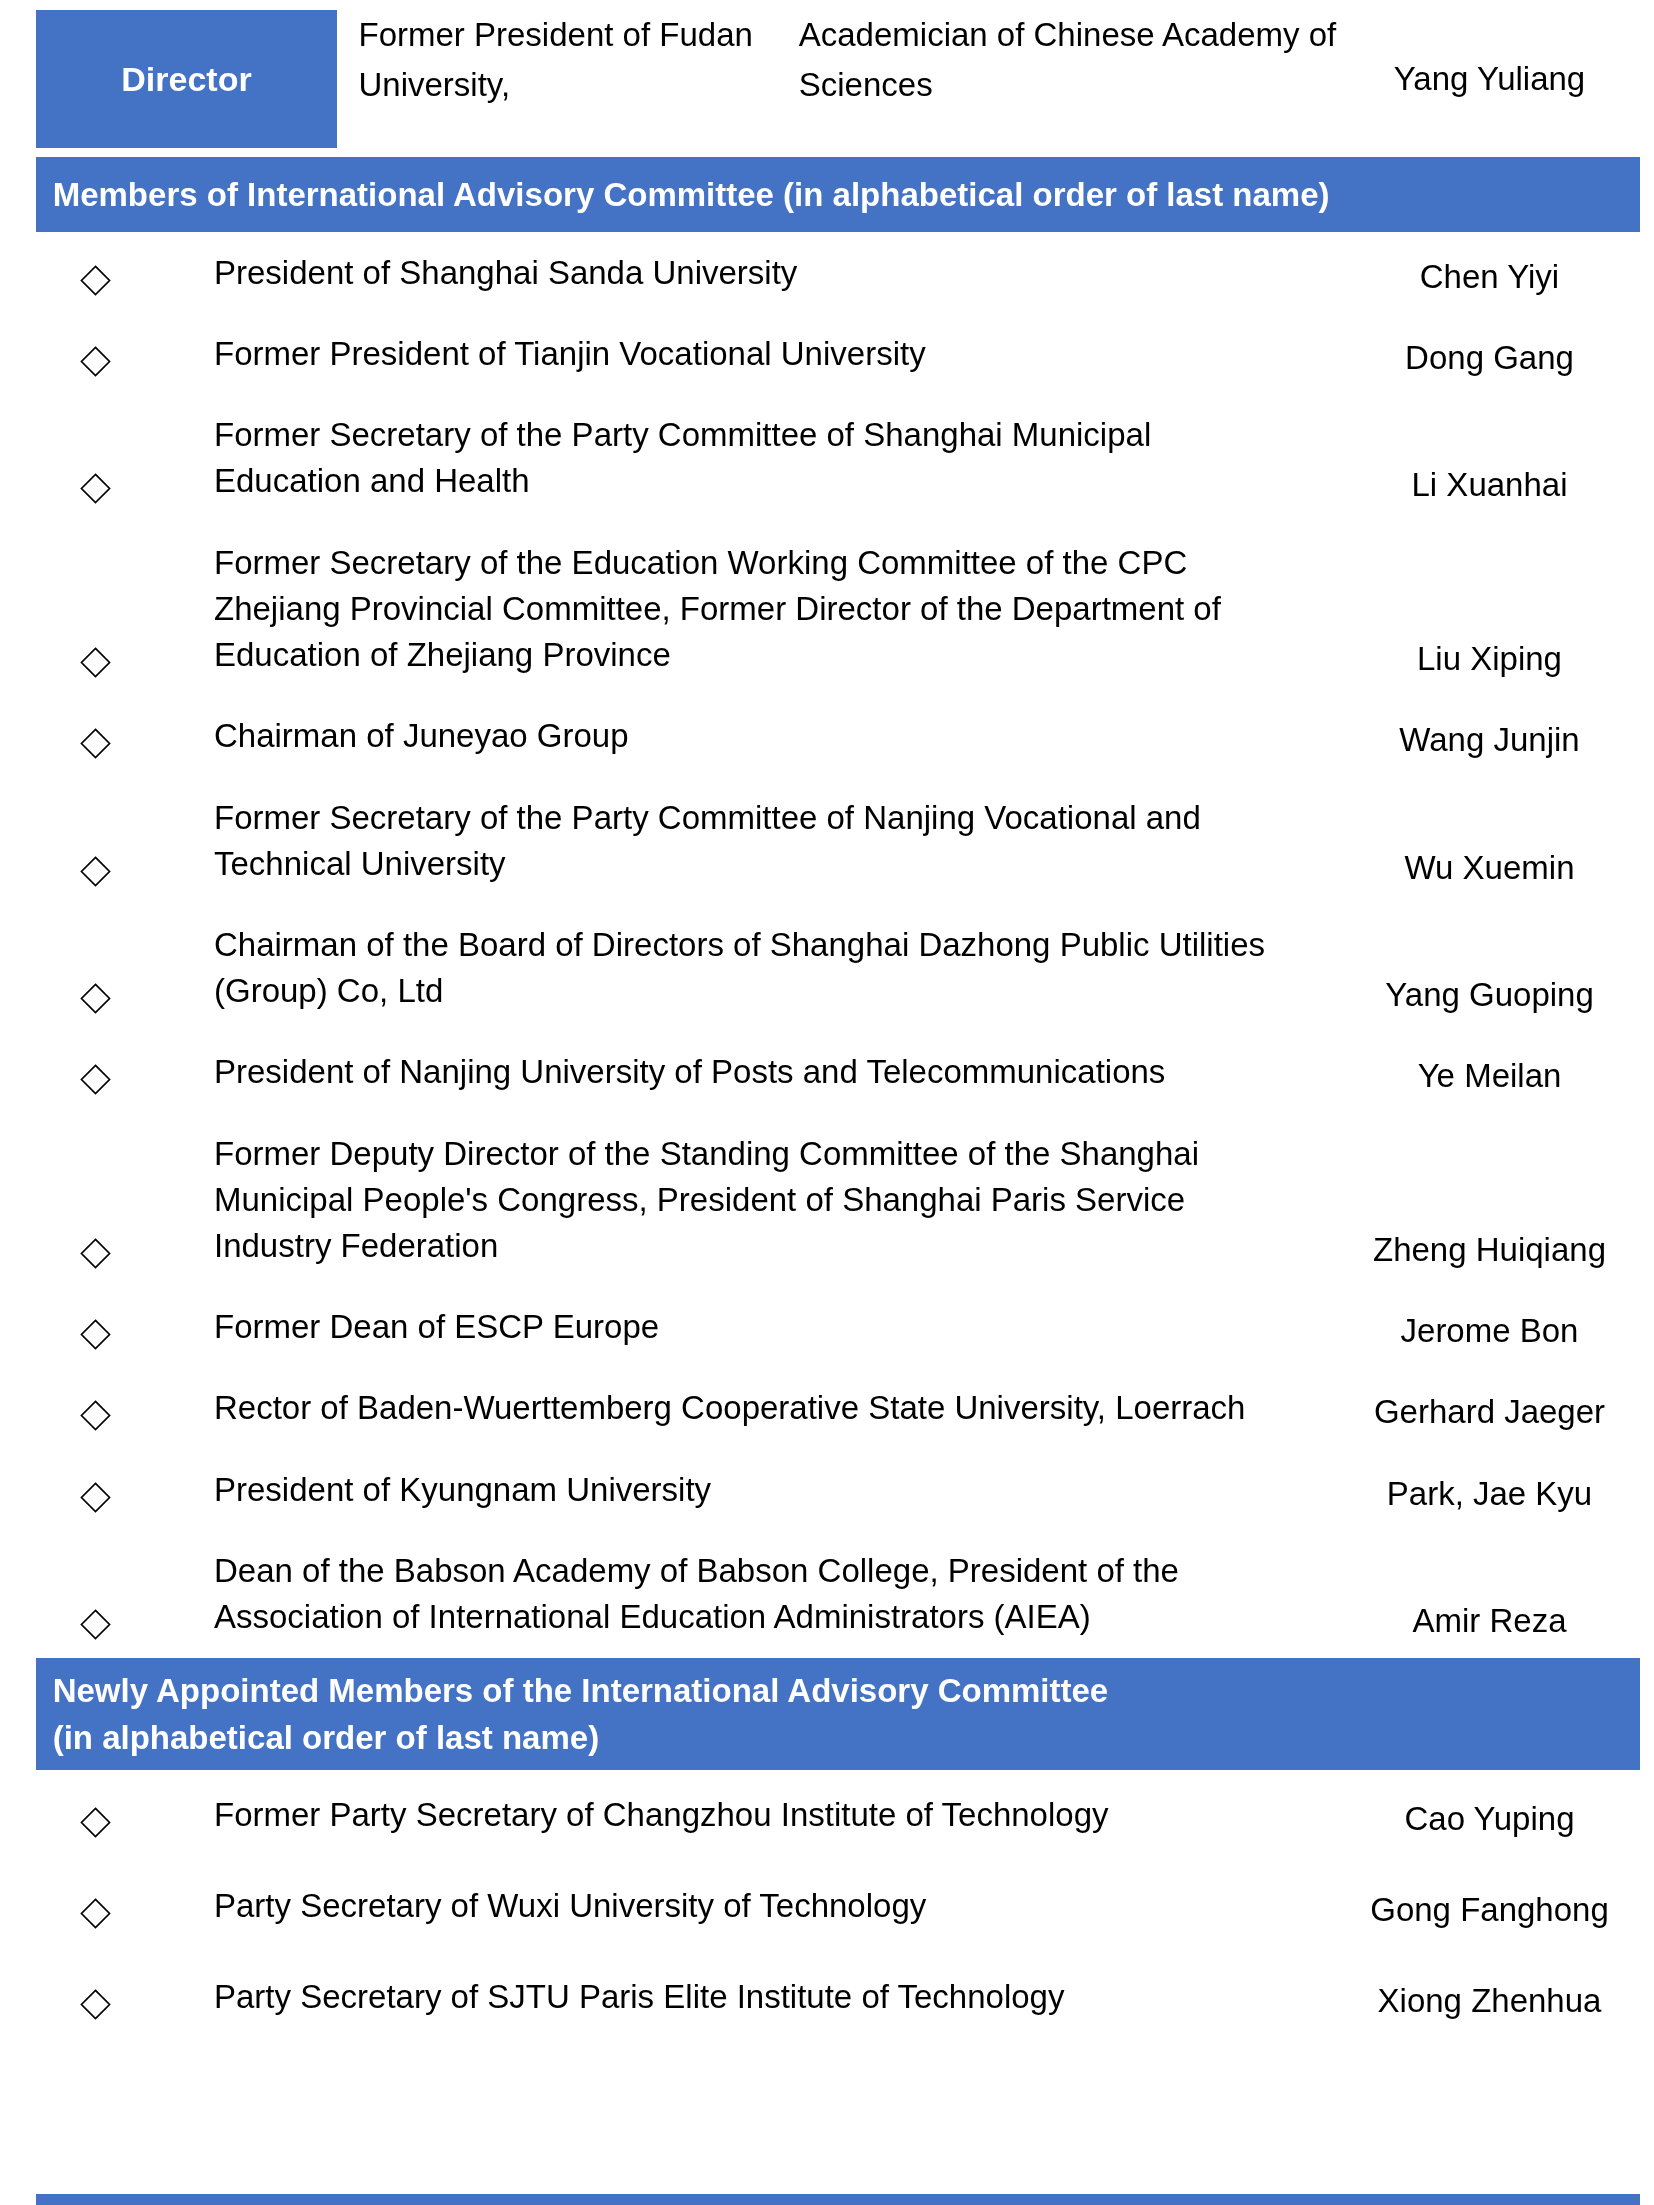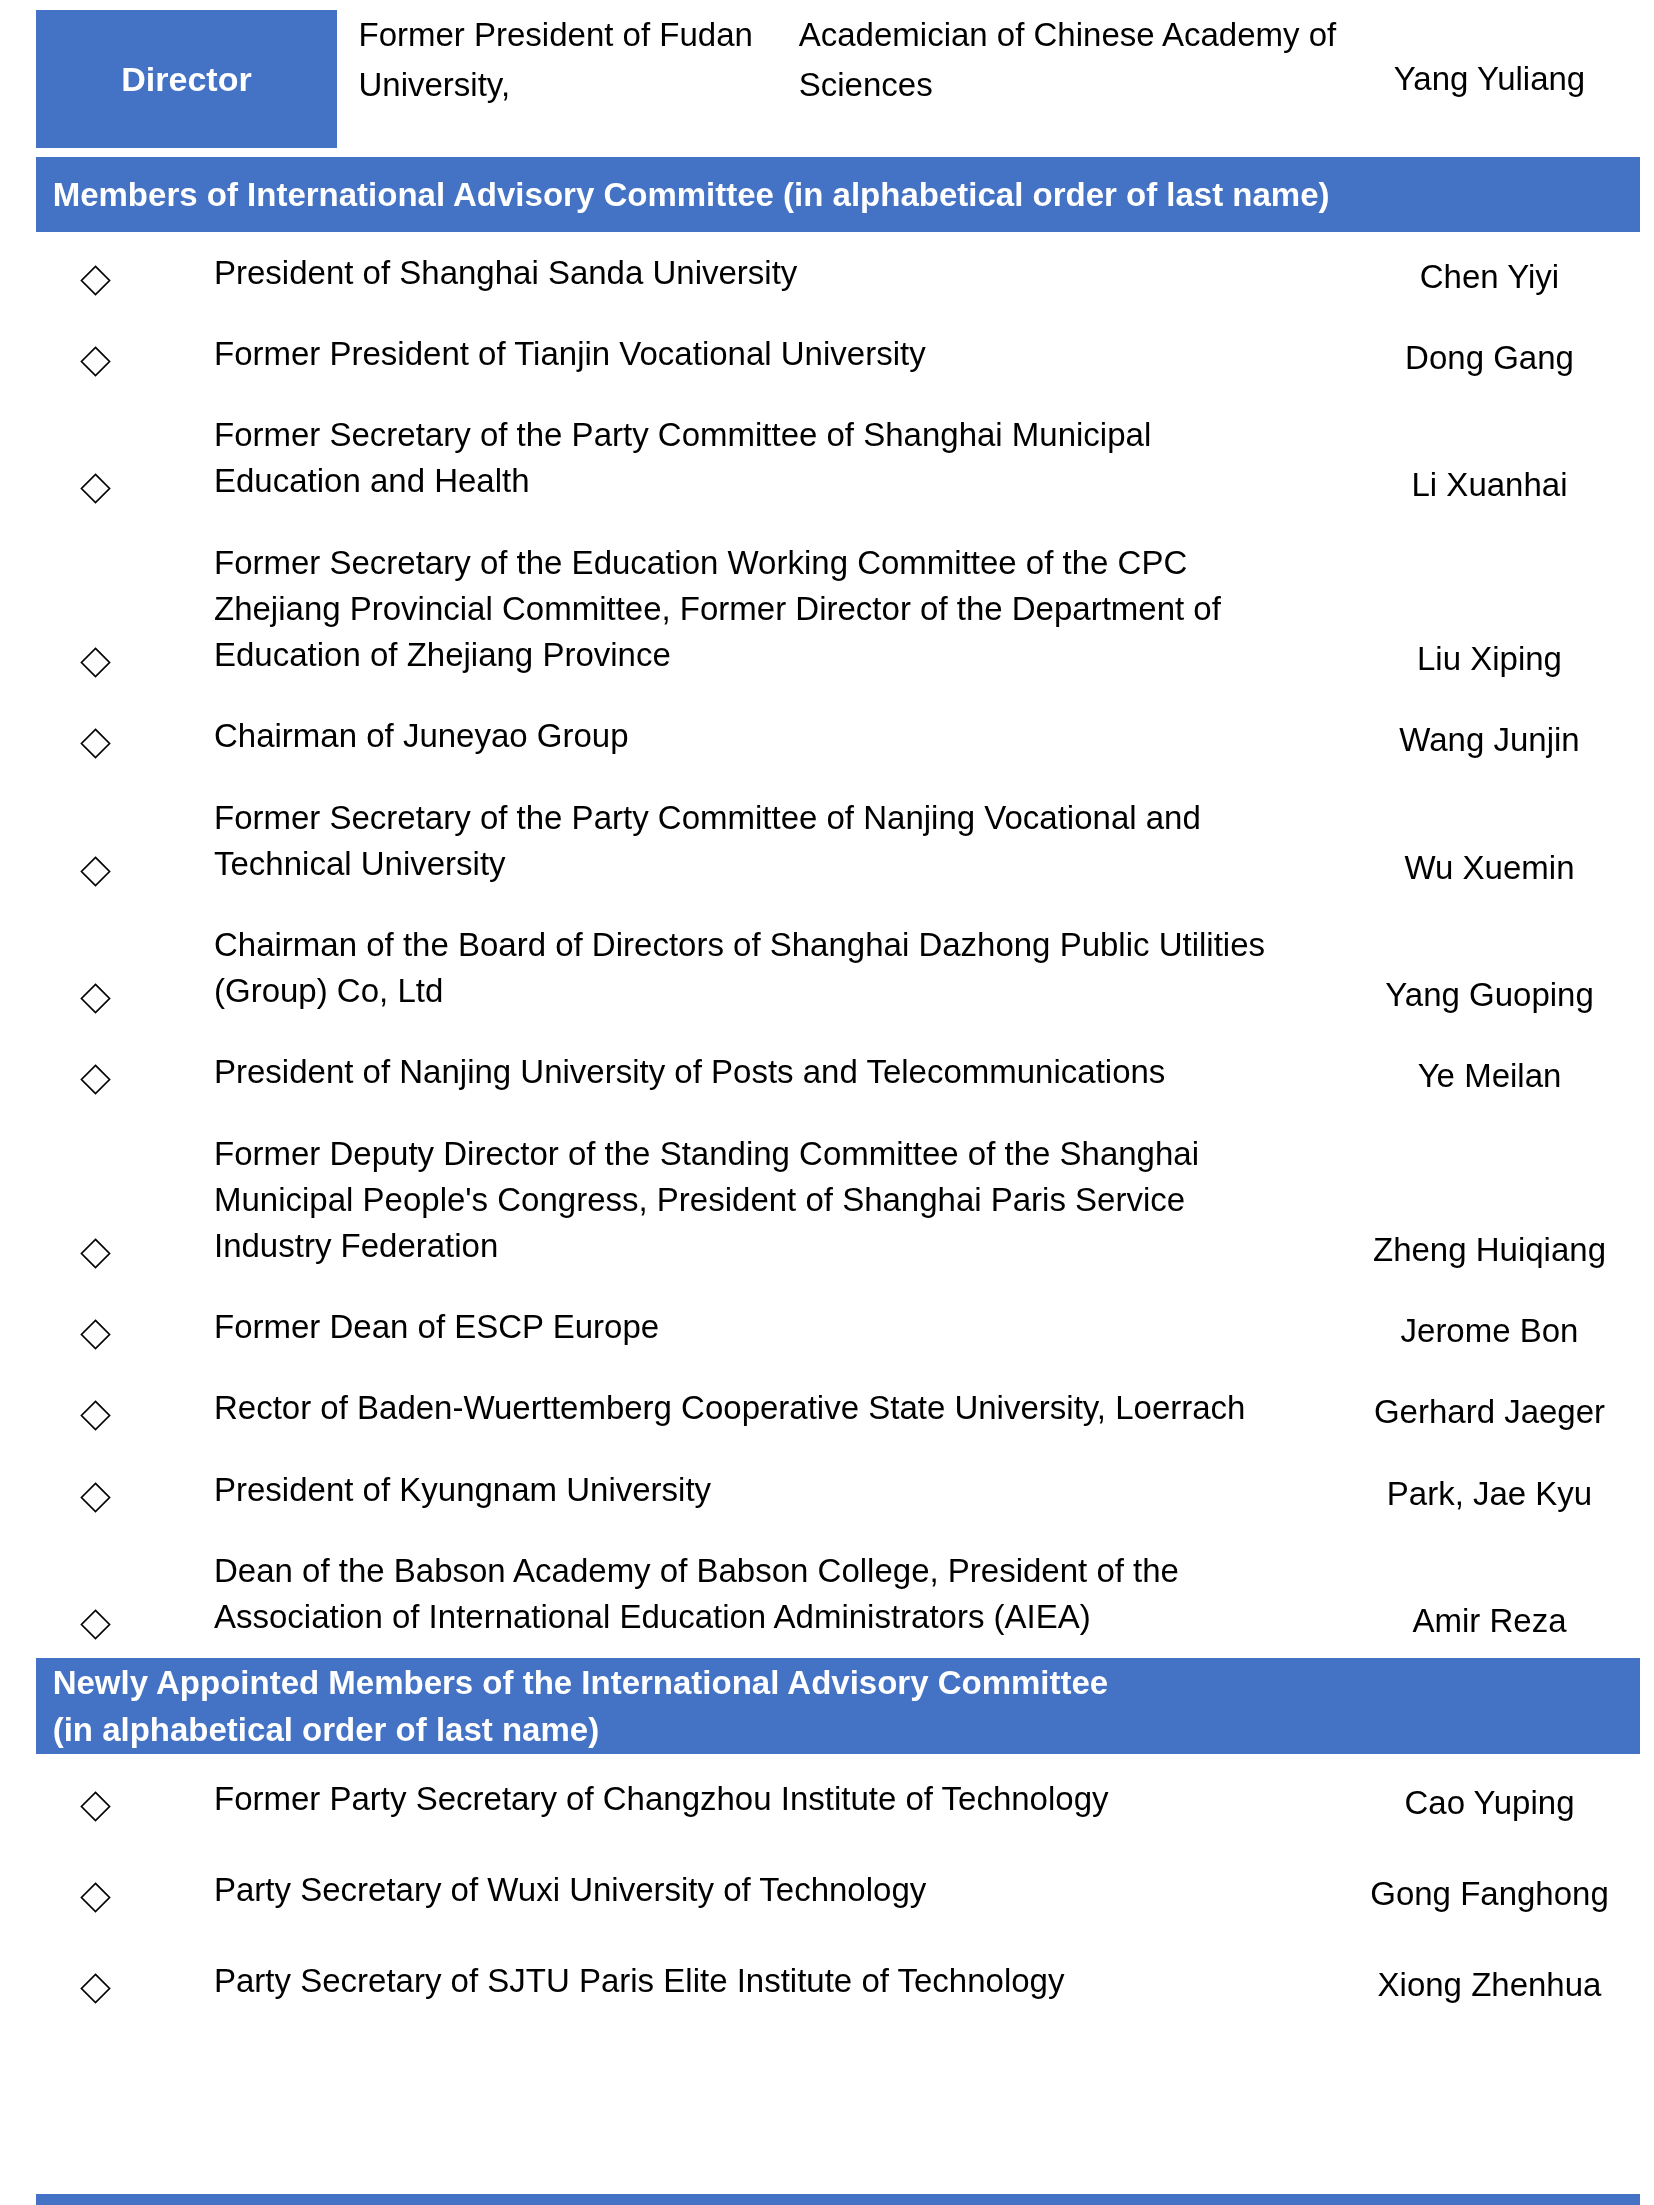--- a/index.html
+++ b/index.html
@@ -66,21 +66,21 @@
     font-weight: bold;
     font-size: 33px;
     line-height: 47px;
     display: flex;
     flex-direction: column;
     justify-content: center;
     padding-left: 16.7px;
     box-sizing: border-box;
   }
   .section-header.h1 { height: 75px; }
-  .section-header.h2 { height: 96px; }
+  .section-header.h2 { height: 112px; }
   .section-header .hline { white-space: nowrap; }
   
   .member-row {
     display: flex;
     align-items: flex-end;
     padding: 17.7px 0;
     gap: 42px;
   }
   .member-row.s2 { padding: 22.5px 0; }
   .bullet {

